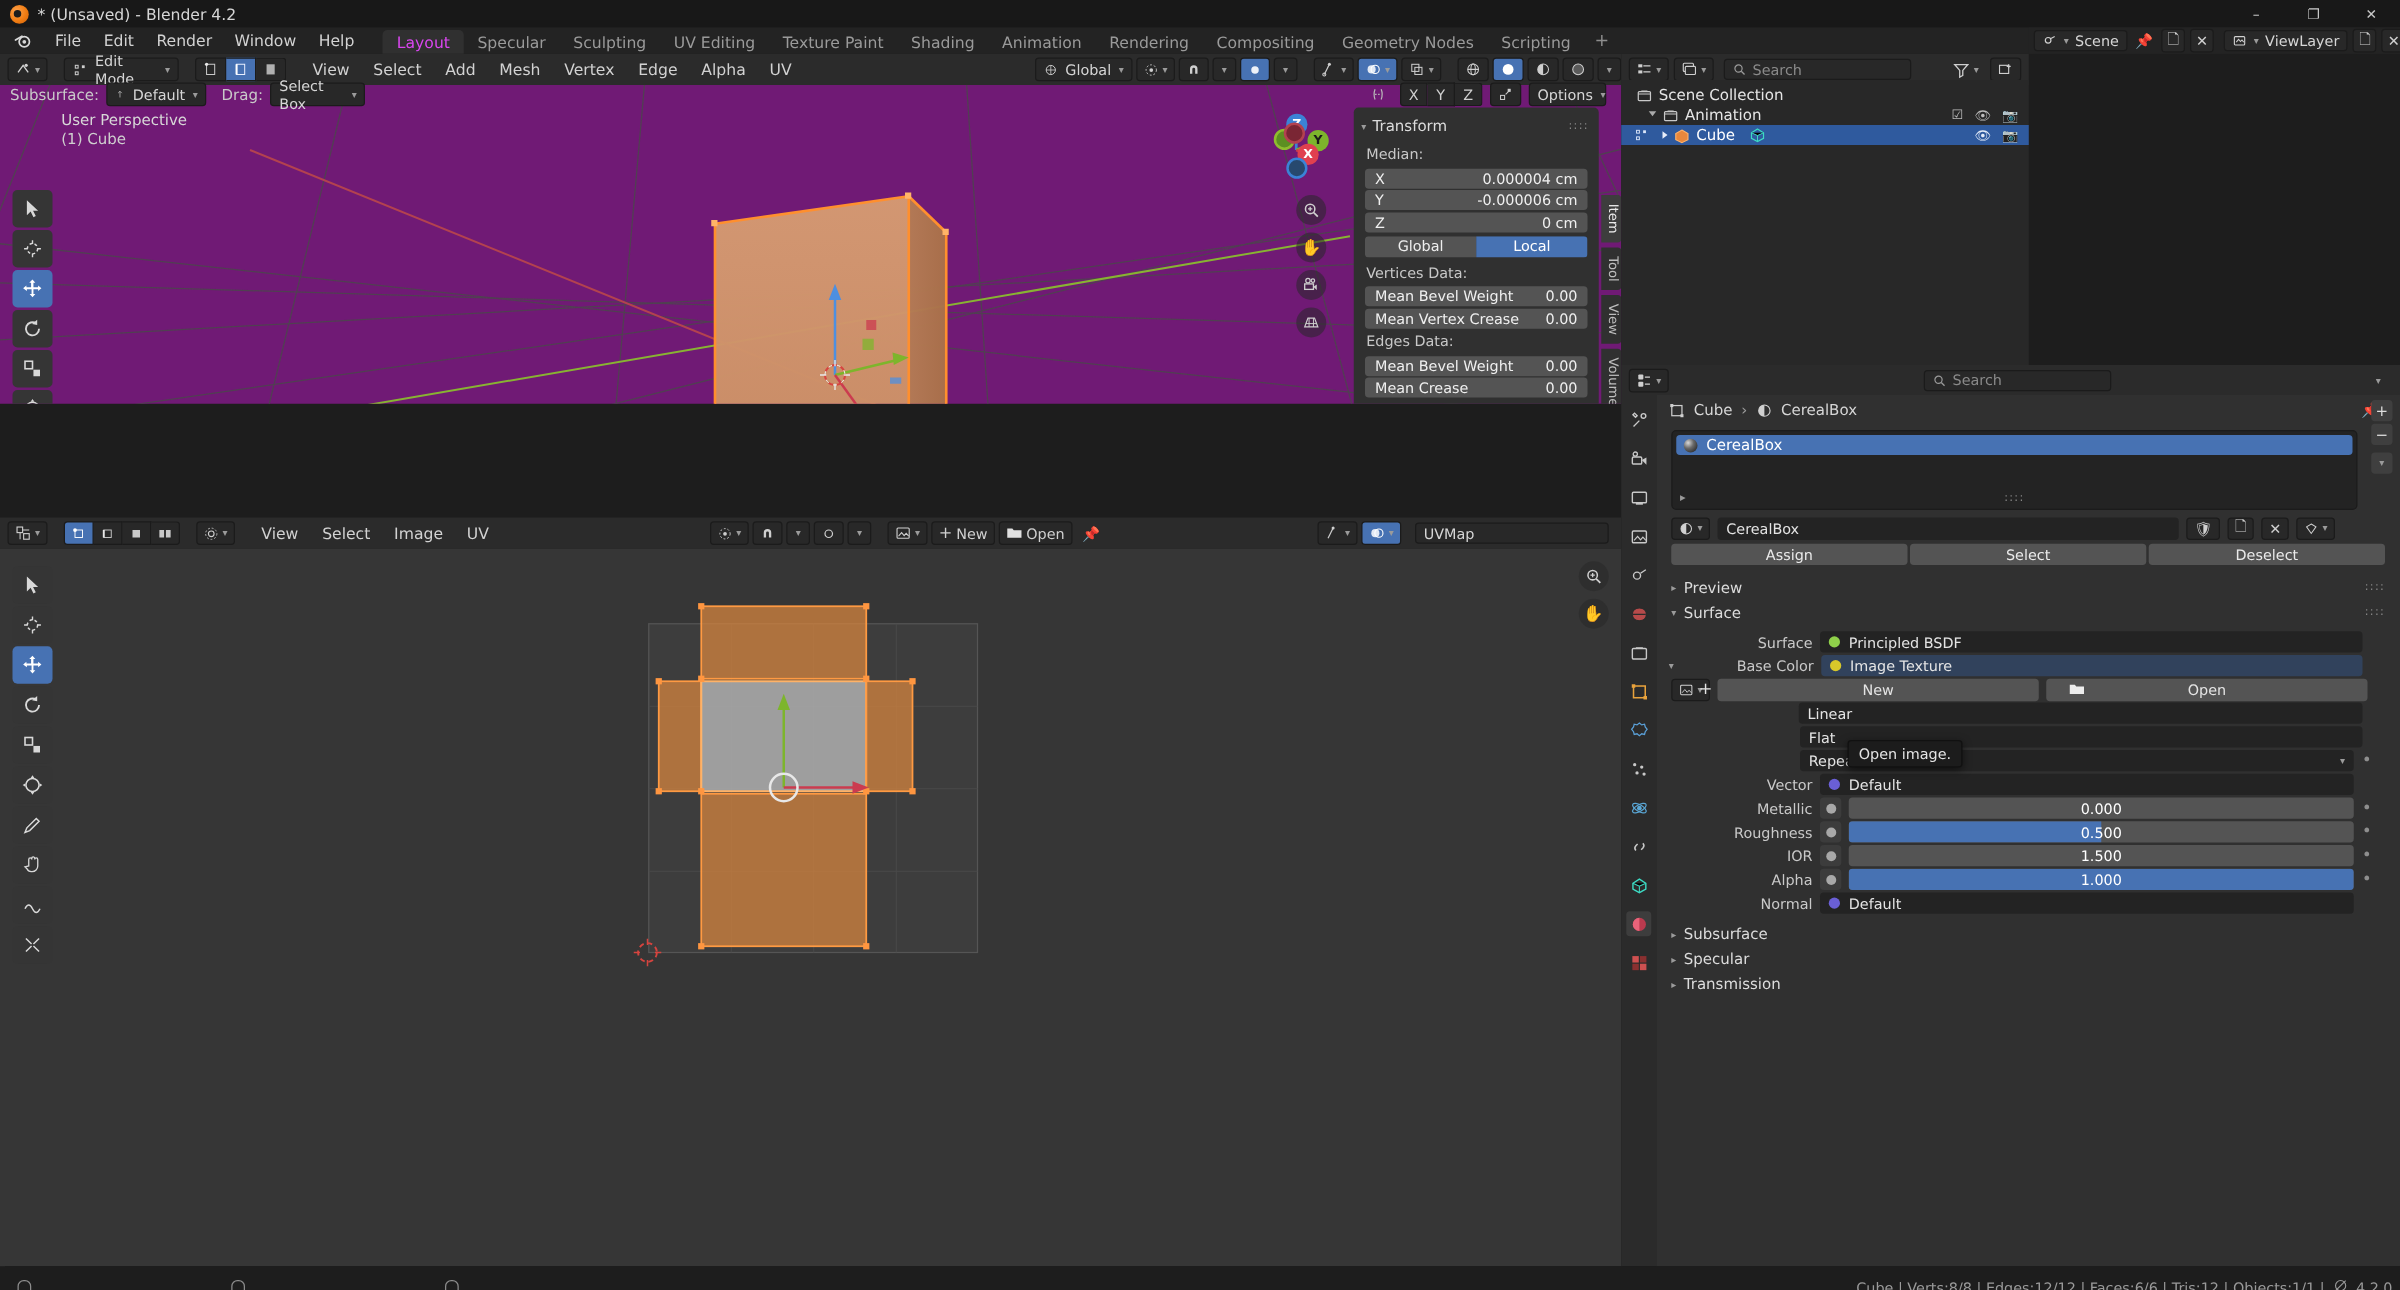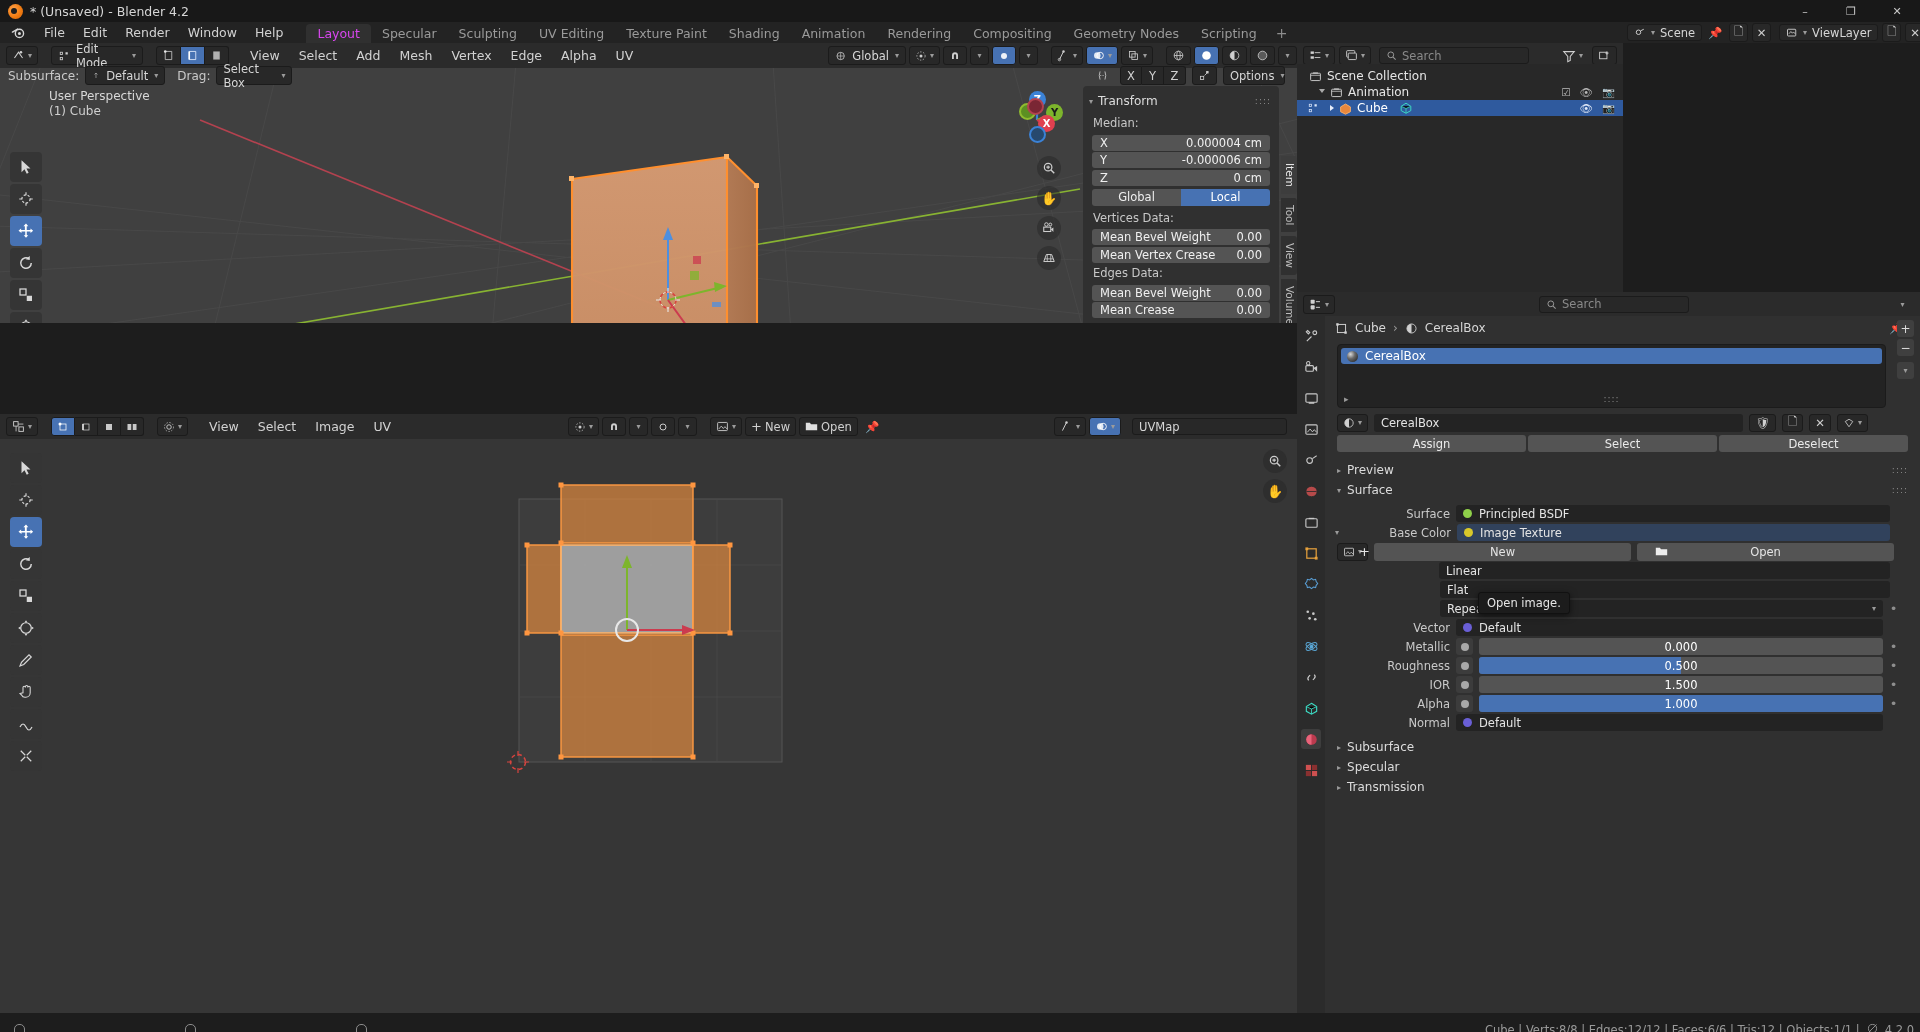--- a/index.html
+++ b/index.html
@@ -70,21 +70,21 @@
   .chev{ font-size:8px; color:#9b9b9b; }
 
   .mode-group{ display:flex; }
   .mode-group .hdr-btn{ border-radius:0; border-left:none; }
   .mode-group .hdr-btn:first-child{ border-radius:3px 0 0 3px; border-left:1px solid #1b1b1b; }
   .mode-group .hdr-btn:last-child{ border-radius:0 3px 3px 0; }
 
   
   .viewport{
     position:absolute; left:0; top:68px; width:1297px; height:255px;
-    background:#404040; overflow:hidden;
+    background:#701a75; overflow:hidden;
   }
   .vp-text{ position:absolute; left:49px; top:21px; font-size:12px; color:#d8d8d8; line-height:15px;}
   .vp-text .l2{ color:#cfcfcf; }
 
   .gizmo{ position:absolute; right:228px; top:21px; width:64px; height:64px; }
   .gz-dot{ position:absolute; width:17px;height:17px;border-radius:50%;
     display:flex;align-items:center;justify-content:center;font-size:10px;font-weight:bold;color:#1a1a1a;}
   .nav-btns{ position:absolute; right:236px; top:88px; display:flex; flex-direction:column; gap:6px;}
   .nav-btn{ width:24px;height:24px;border-radius:50%;background:rgba(40,40,40,0.55);
     display:flex;align-items:center;justify-content:center;color:#cfcfcf;font-size:13px;}

